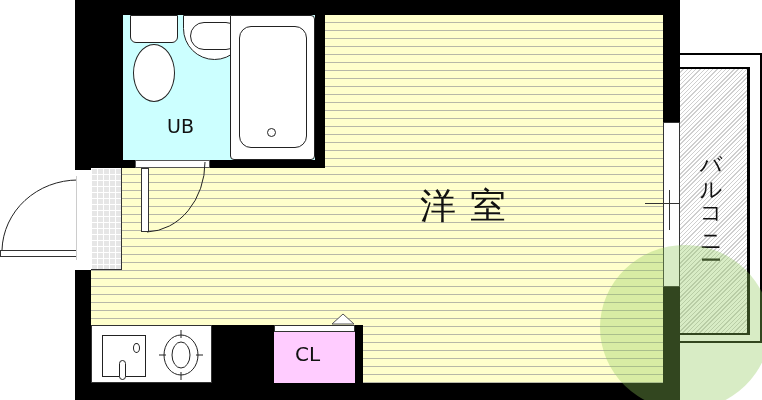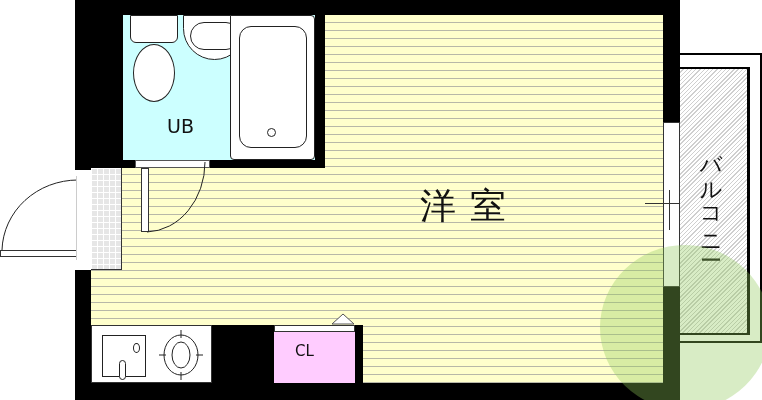--- a/index.html
+++ b/index.html
@@ -71,21 +71,21 @@
       <line x1="38" y1="27" x2="45" y2="27" stroke="#222"></line>
     </svg>
   <div class="abs wall" style="left:212px;top:325px;width:61px;height:58px;"></div>
 
   <div class="abs wall" style="left:273px;top:325px;width:90px;height:58px;"></div>
   <div class="abs cl" style="left:274px;top:332px;width:81px;height:51px;"></div>
   <div class="abs" style="left:274px;top:325px;width:81px;height:7px;background:#fff;border:1px solid #333;"></div>
   <svg class="abs" style="left:331px;top:313px;" width="24" height="12">
       <polygon points="1,11 12,1 23,11" fill="#fff" stroke="#555"></polygon>
     </svg>
-  <div class="abs label" style="left:295px;top:342px;font-size:15px;">CL</div>
+  <div class="abs label" style="left:295px;top:342px;font-size:20px;">CL</div>
 
   <div class="abs label" style="left:420px;top:182px;font-size:36px;letter-spacing:14px;text-align:center;">洋室</div>
 
   <div class="abs" style="left:663px;top:122px;width:17px;height:165px;background:#fff;border:1px solid #333;"></div>
   <div class="abs" style="left:669px;top:190px;width:1px;height:40px;background:#333;"></div>
   <div class="abs" style="left:645px;top:203px;width:46px;height:1px;background:#333;"></div>
 
   <div class="abs" style="left:680px;top:53px;width:82px;height:290px;background:#fff;border:2px solid #000;border-left:none;"></div>
   <div class="abs balcony" style="left:680px;top:67px;width:70px;height:268px;border-top:2px solid #000;border-right:3px solid #000;border-bottom:2px solid #000;"></div>
   <div class="abs vtext" style="left:696px;top:140px;">バルコニー</div>

